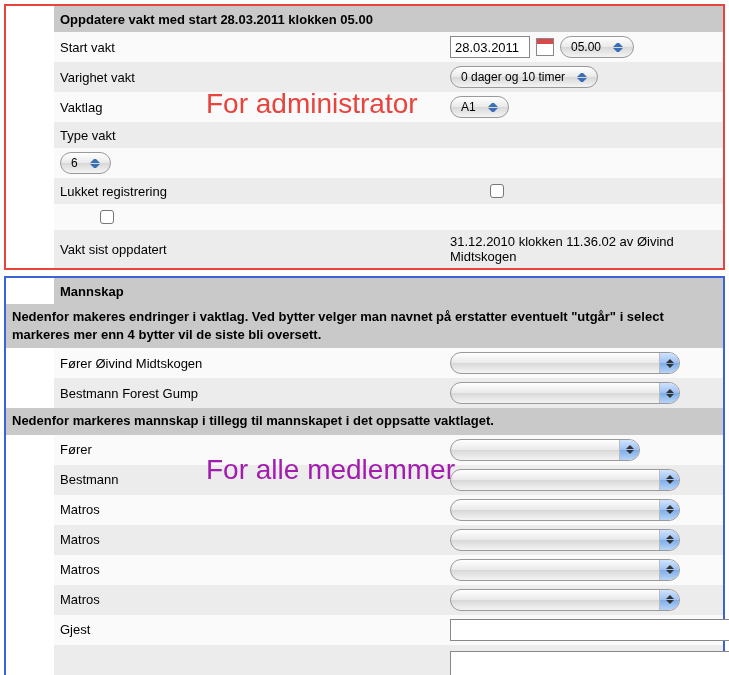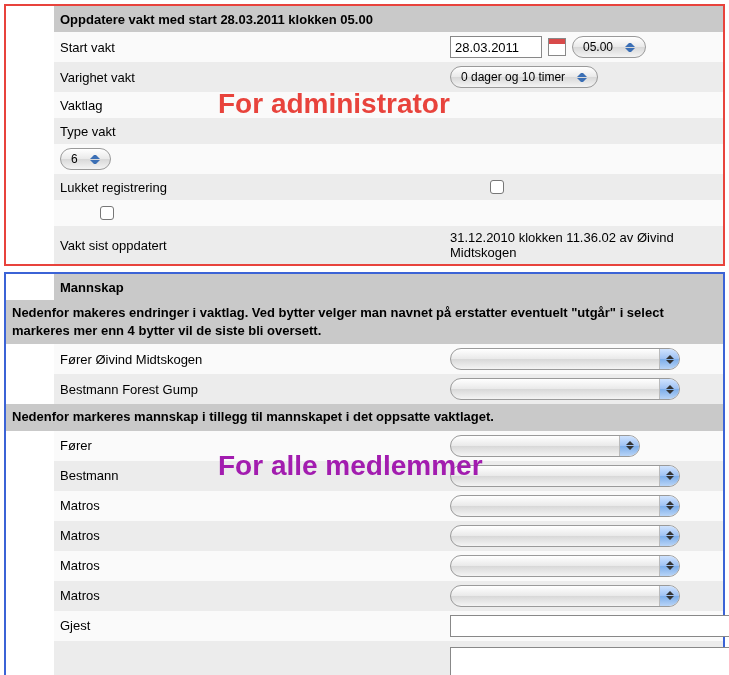--- a/index.html
+++ b/index.html
@@ -16,25 +16,24 @@
     border: 2px solid;
     margin-bottom: 6px;
     position: relative;
   }
   .admin-section { border-color: #e8433c; }
   .member-section { border-color: #3b63d6; }
   .overlay-text {
     position: absolute;
     font-size: 28px;
     font-family: Arial, sans-serif;
-    font-weight: bold;
+    font-weight: normal;
     pointer-events: none;
     white-space: nowrap;
     z-index: 5;
-    margin-left: 12px;
   }
   .overlay-admin { color: #e8433c; left: 200px; top: 82px; }
   .overlay-member { color: #a21caf; left: 200px; top: 176px; }
 
   .row {
     display: flex;
     align-items: center;
     padding: 4px 6px;
     min-height: 26px;
     margin-left: 48px;
@@ -50,21 +49,21 @@
     flex-shrink: 0;
   }
   .value-cell {
     flex: 1;
     display: flex;
     align-items: center;
     gap: 6px;
   }
 
   .date-input {
-    width: 92px;
+    width: 80px;
     height: 22px;
     font-size: 13px;
     padding: 1px 4px;
     border: 1px solid #888;
     background: #fff;
   }
 
   .aqua-btn {
     display: inline-flex;
     align-items: center;
@@ -199,20 +198,26 @@
     <div class="value-cell">
       <span class="aqua-btn">
         <span>0 dager og 10 timer</span>
         <span class="stepper"></span>
       </span>
     </div>
   </div>
 
   <div class="row light">
     <div class="label-cell">Vaktlag</div>
+    <div class="value-cell">
+      <span class="aqua-btn">
+        <span>A1</span>
+        <span class="stepper"></span>
+      </span>
+    </div>
   </div>
 
   <div class="row dark">
     <div class="label-cell">Type vakt</div>
   </div>
 
   <div class="row light">
     <div class="value-cell">
       <span class="aqua-btn">
         <span>6</span>

